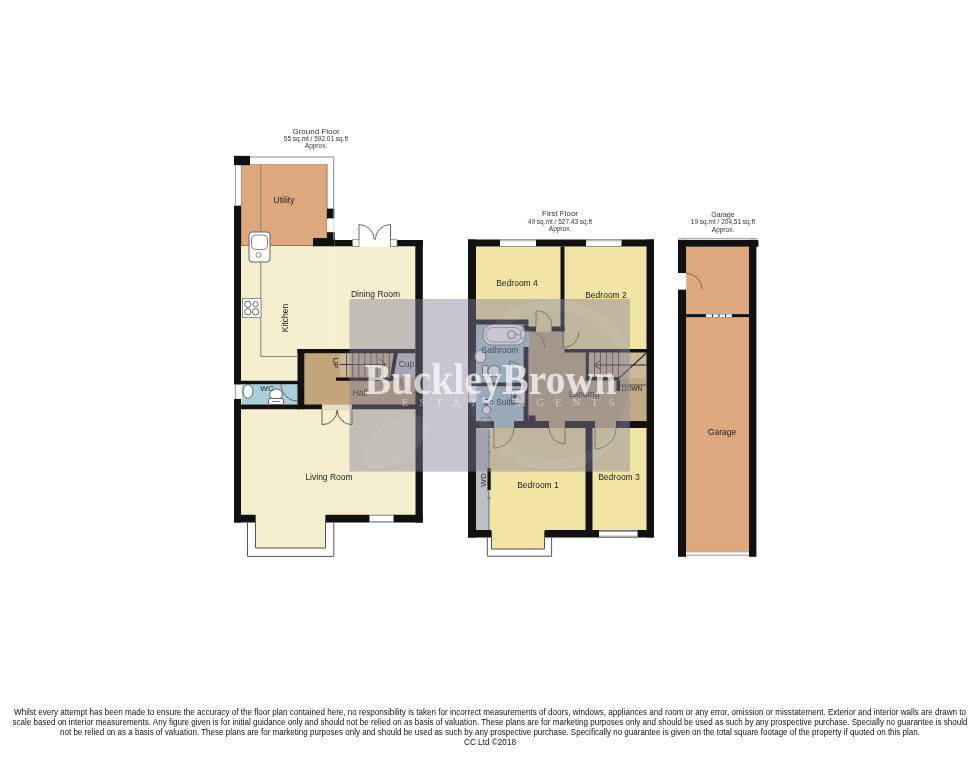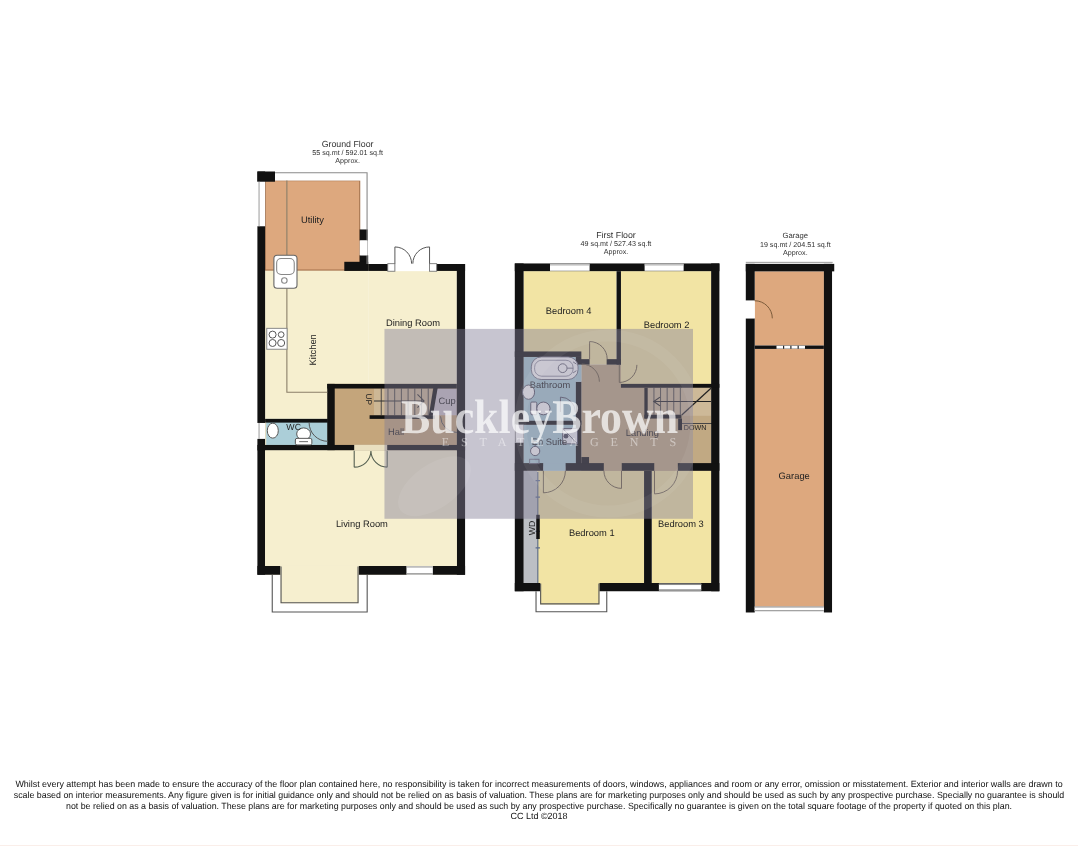--- a/index.html
+++ b/index.html
@@ -1,16 +1,16 @@
 <!DOCTYPE html>
 <html><head>
 <meta charset="utf-8">
 <style>
   html,body{margin:0;padding:0;background:#ffffff;}
-  .page{position:relative;width:980px;height:769px;background:#c2410c;overflow:hidden;}
+  .page{position:relative;width:980px;height:769px;background:#0ea5e9;overflow:hidden;}
   text{font-family:"Liberation Sans", sans-serif;fill:#222222;}
   .lbl{font-size:8.5px;}
   .ttl{font-size:6.5px;fill:#333;}
   .wm-main{font-family:"Liberation Serif", serif;font-weight:bold;font-size:44px;fill:rgba(255,255,255,0.70);}
   .wm-sub{font-family:"Liberation Serif", serif;font-size:11px;fill:rgba(255,255,255,0.46);}
   .disc{font-size:8.2px;fill:#111;}
 </style>
 </head>
 <body>
 <div class="page">

